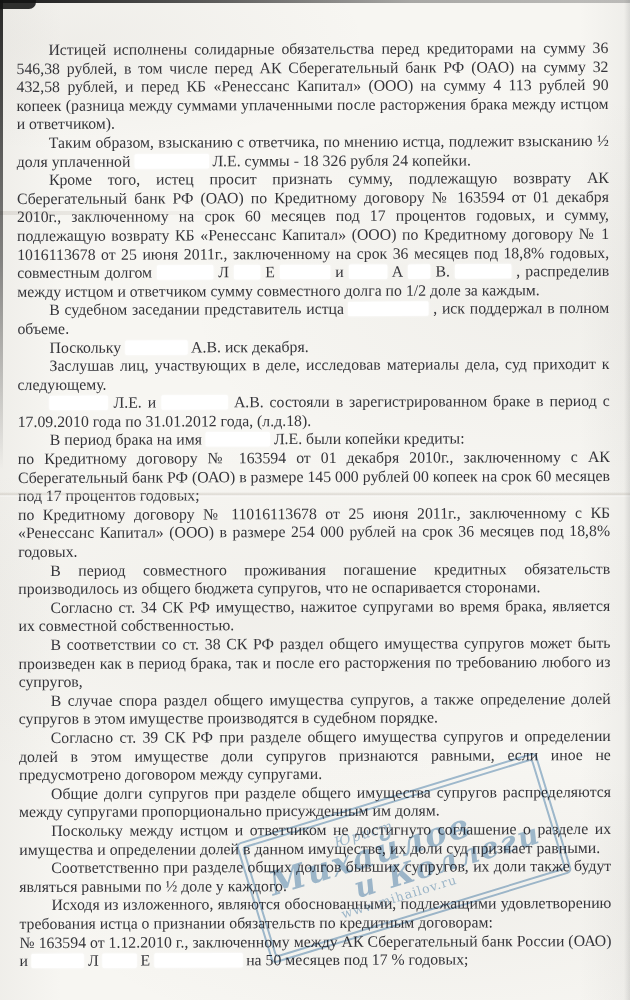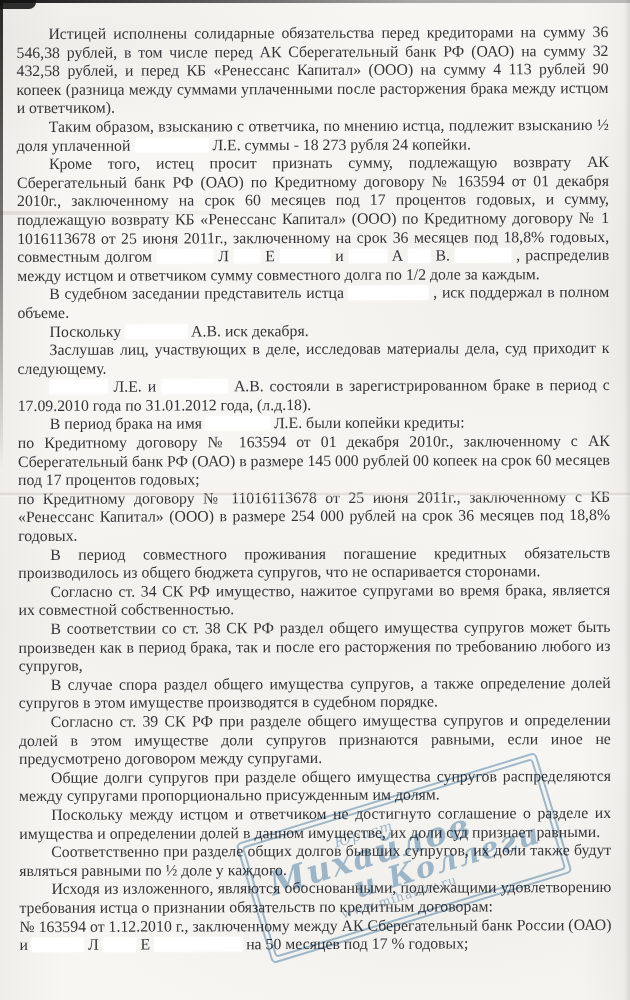--- a/index.html
+++ b/index.html
@@ -4,21 +4,21 @@
 <style>
   html,body{margin:0;padding:0;}
   body{
     width:630px;height:1000px;overflow:hidden;position:relative;
     font-family:"Liberation Serif","DejaVu Serif",serif;
     background:#fcfbf9;
   }
   
   .page{
     position:absolute;inset:0;box-sizing:border-box;
-    padding:24px 20px 0 18px;
+    padding:40px 20px 0 18px;
     background-color:#f7f6f2;
     background-image:
       radial-gradient(ellipse 420px 160px at 12% 4%, rgba(110,100,90,0.06), transparent 70%),
       radial-gradient(ellipse 500px 300px at 85% 30%, rgba(120,115,105,0.05), transparent 70%),
       radial-gradient(ellipse 600px 240px at 40% 62%, rgba(125,118,105,0.05), transparent 75%),
       radial-gradient(ellipse 520px 200px at 70% 90%, rgba(120,112,100,0.05), transparent 75%),
       linear-gradient(90deg, rgba(90,85,75,0.05), rgba(0,0,0,0) 10%, rgba(0,0,0,0) 92%, rgba(120,120,120,0.07));
   }
   .doc{
     color:#35353a;
@@ -80,21 +80,21 @@
     position:absolute;top:0;right:0;width:6px;height:100%;z-index:5;
     background:linear-gradient(270deg,rgba(110,110,110,0.16),rgba(0,0,0,0));
   }
 </style>
 </head>
 <body>
 
 <div class="page">
   <div class="doc" id="doc-text">
       <p class="para indent"><span>Истицей исполнены солидарные обязательства перед кредиторами на сумму 36 546,38 рублей, в том числе перед АК Сберегательный банк РФ (ОАО) на сумму 32 432,58 рублей, и перед КБ «Ренессанс Капитал» (ООО) на сумму 4 113 рублей 90 копеек (разница между суммами уплаченными после расторжения брака между истцом и ответчиком).</span></p>
-      <p class="para indent"><span>Таким образом, взысканию с ответчика, по мнению истца, подлежит взысканию ½ доля уплаченной </span><span class="redact" style="width: 74px;"></span><span> Л.Е. суммы - 18 273 рубля 24 копейки.</span></p>
+      <p class="para indent"><span>Таким образом, взысканию с ответчика, по мнению истца, подлежит взысканию ½ доля уплаченной </span><span class="redact" style="width: 74px;"></span><span> Л.Е. суммы - 18 326 рубля 24 копейки.</span></p>
       <p class="para indent"><span>Кроме того, истец просит признать сумму, подлежащую возврату АК Сберегательный банк РФ (ОАО) по Кредитному договору № 163594 от 01 декабря 2010г., заключенному на срок 60 месяцев под 17 процентов годовых, и сумму, подлежащую возврату КБ «Ренессанс Капитал» (ООО) по Кредитному договору № 1 1016113678 от 25 июня 2011г., заключенному на срок 36 месяцев под 18,8% годовых, совместным долгом </span><span class="redact" style="width: 56px;"></span><span> Л </span><span class="redact" style="width: 26px;"></span><span> Е </span><span class="redact" style="width: 50px;"></span><span> и </span><span class="redact" style="width: 38px;"></span><span> А </span><span class="redact" style="width: 22px;"></span><span> В. </span><span class="redact" style="width: 56px;"></span><span> , распределив между истцом и ответчиком сумму совместного долга по 1/2 доле за каждым.</span></p>
       <p class="para indent"><span>В судебном заседании представитель истца </span><span class="redact" style="width: 80px;"></span><span> , иск поддержал в полном объеме.</span></p>
       <p class="para indent"><span>Поскольку </span><span class="redact" style="width: 62px;"></span><span> А.В. иск декабря.</span></p>
       <p class="para indent"><span>Заслушав лиц, участвующих в деле, исследовав материалы дела, суд приходит к следующему.</span></p>
       <p class="para indent"><span class="redact" style="width: 58px;"></span><span> Л.Е. и </span><span class="redact" style="width: 66px;"></span><span> А.В. состояли в зарегистрированном браке в период с 17.09.2010 года по 31.01.2012 года, (л.д.18).</span></p>
       <p class="para indent"><span>В период брака на имя </span><span class="redact" style="width: 64px;"></span><span> Л.Е. были копейки кредиты:</span></p>
       <p class="para"><span>по Кредитному договору № 163594 от 01 декабря 2010г., заключенному с АК Сберегательный банк РФ (ОАО) в размере 145 000 рублей 00 копеек на срок 60 месяцев под 17 процентов годовых;</span></p>
       <p class="para"><span>по Кредитному договору № 11016113678 от 25 июня 2011г., заключенному с КБ «Ренессанс Капитал» (ООО) в размере 254 000 рублей на срок 36 месяцев под 18,8% годовых.</span></p>
       <p class="para indent"><span>В период совместного проживания погашение кредитных обязательств производилось из общего бюджета супругов, что не оспаривается сторонами.</span></p>
       <p class="para indent"><span>Согласно ст. 34 СК РФ имущество, нажитое супругами во время брака, является их совместной собственностью.</span></p>

